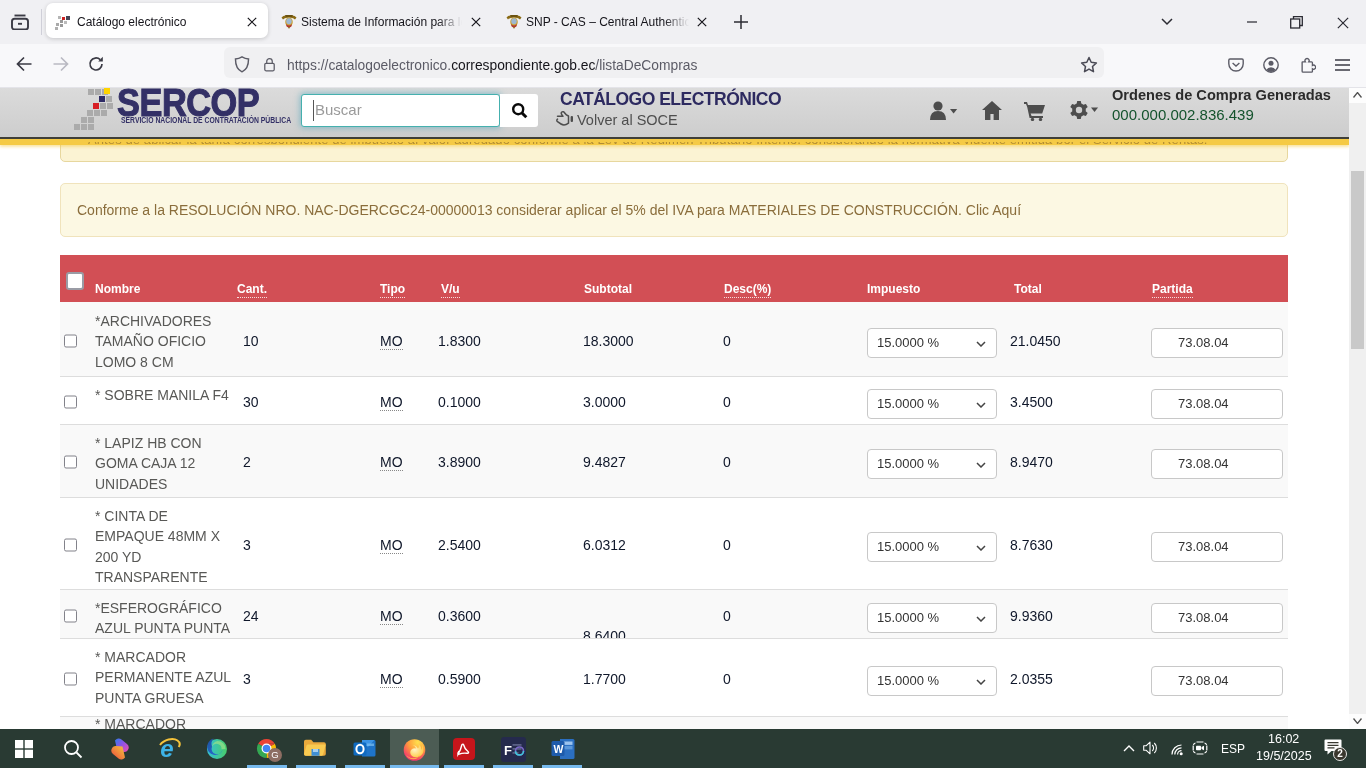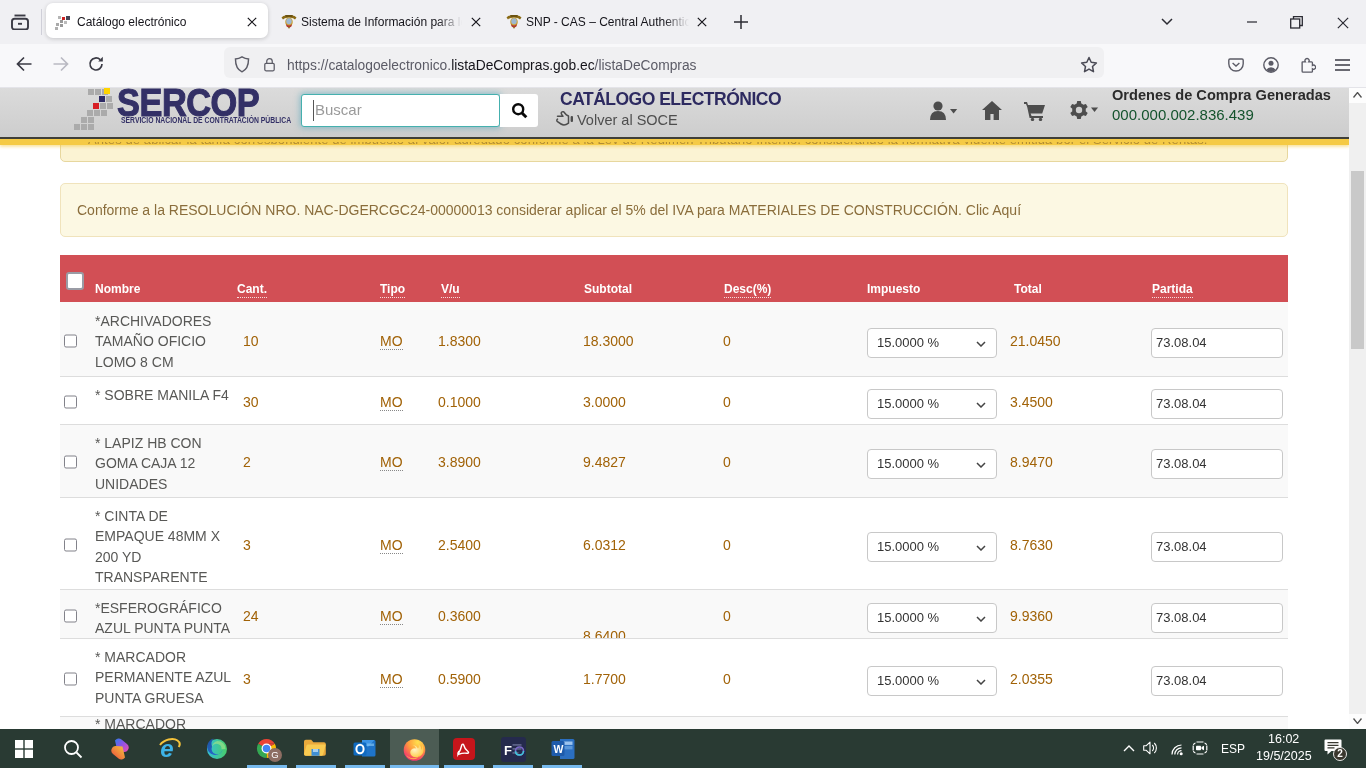--- a/index.html
+++ b/index.html
@@ -21,26 +21,26 @@
 #goldbar { left:0; top:139px; width:1349px; height:6px; background:#f5ca45; box-shadow:0 2px 3px rgba(243,198,58,.45); }
 #alert1 { left:60px; top:108px; width:1228px; height:54px; background:linear-gradient(#f2da9b 0,#f9efc4 20%,#fbf3d3 48%); border:1px solid #e7d79e; border-radius:5px; overflow:hidden; }
 #alert2 { left:60px; top:183px; width:1228px; height:54px; background:#fcf8e3; border:1px solid #f0e3bc; border-radius:5px; color:#8a6d3b; font-size:13.5px; }
 
 #thead { left:60px; top:255px; width:1228px; height:47px; background:#d24f55; color:#fff; font-weight:bold; font-size:12px; }
 .th { position:absolute; top:34px; transform:translateY(-50%); }
 .dotted { border-bottom:1px dotted rgba(255,255,255,.8); padding-bottom:1px; }
 .row { position:absolute; left:60px; width:1228px; background:#fff; }
 .stripe { background:#f9f9f9; }
 .sep { position:absolute; left:60px; width:1228px; height:1px; background:#ddd; z-index:3; }
-.cell { position:absolute; font-size:14px; color:#a16207; transform:translateY(-50%); white-space:nowrap; }
+.cell { position:absolute; font-size:14px; color:#0f172a; transform:translateY(-50%); white-space:nowrap; }
 .name { transform:none; color:#585856; }
 .mo { border-bottom:1px dotted #888; }
 .cb { position:absolute; width:13px; height:13px; border:1.5px solid #82828a; border-radius:2px; background:#fff; transform:translateY(-50%); }
 .sel { position:absolute; left:867px; width:130px; height:30px; border:1px solid #c8c8c8; border-radius:4px; background:#fff; transform:translateY(-50%); font-size:13px; color:#333; line-height:28px; padding-left:9px; }
-.inp { position:absolute; left:1151px; width:132px; height:30px; border:1px solid #c8c8c8; border-radius:4px; background:#fff; transform:translateY(-50%); font-size:13px; color:#333; line-height:28px; padding-left:4px; }
+.inp { position:absolute; left:1151px; width:132px; height:30px; border:1px solid #c8c8c8; border-radius:4px; background:#fff; transform:translateY(-50%); font-size:13px; color:#333; line-height:28px; padding-left:26px; }
 
 #sbar { left:1349px; top:88px; width:17px; height:641px; background:#f0f0f0; }
 #sthumb { left:1351px; top:171px; width:13px; height:178px; background:#c9c9c9; }
 
 #taskbar { left:0; top:729px; width:1366px; height:39px; background:#293a33; color:#fff; }
 .indic { position:absolute; bottom:0; height:3px; background:#76b9ed; }
 
 #sercoptxt { position:absolute; left:117px; top:81px; font-size:39px; font-weight:bold; color:#333066; letter-spacing:-0.5px; -webkit-text-stroke:1.1px #333066; transform:scaleX(.88); transform-origin:left; }
 #sercopsub { position:absolute; left:121px; top:115px; font-size:10.5px; font-weight:bold; color:#333066; letter-spacing:0; transform:scale(.65,.8); transform-origin:left top; white-space:nowrap; }
 #searchbox { position:absolute; left:301px; top:94px; width:199px; height:33px; background:#fff; border:1px solid #45b0ae; border-radius:3px; box-shadow:0 0 6px 1px rgba(90,170,190,.65); }
@@ -310,21 +310,21 @@
     <path d="M14.8 0.8 V5.4 H10.2 Z" fill="#3a3a44"></path>
   </svg>
 <div id="urlbar"></div>
 <svg class="abs" style="left:234px;top:56px" width="16" height="17" viewBox="0 0 17 19">
     <path d="M8.5 1 C6 2.5 3.5 3.2 1.2 3.3 c0 6.5 1.2 11.6 7.3 14.4 6.1-2.8 7.3-7.9 7.3-14.4 C13.5 3.2 11 2.5 8.5 1 Z" fill="none" stroke="#5b5b66" stroke-width="1.6"></path>
   </svg>
 <svg class="abs" style="left:264px;top:57px" width="11" height="15" viewBox="0 0 14 18">
     <rect x="1" y="7.5" width="12" height="9.5" rx="1.5" fill="none" stroke="#5b5b66" stroke-width="1.6"></rect>
     <path d="M3.5 7.5 V5 a3.5 3.5 0 0 1 7 0 v2.5" fill="none" stroke="#5b5b66" stroke-width="1.6"></path>
   </svg>
-<div class="abs urltxt" style="left:287px;top:54px">https://catalogoelectronico.<b>listaDeCompras.gob.ec</b>/listaDeCompras</div>
+<div class="abs urltxt" style="left:287px;top:54px">https://catalogoelectronico.<b>correspondiente.gob.ec</b>/listaDeCompras</div>
 <svg class="abs" style="left:1080px;top:56px" width="18" height="18" viewBox="0 0 18 18">
     <path d="M9 1.5 l2.2 4.8 5.2.6-3.9 3.6 1 5.2L9 13.1 4.5 15.7l1-5.2L1.6 6.9l5.2-.6Z" fill="none" stroke="#4a4a55" stroke-width="1.5" stroke-linejoin="round"></path>
   </svg>
 <svg class="abs" style="left:1228px;top:58px" width="16" height="15" viewBox="0 0 16 15">
     <path d="M2 1 h12 a1.2 1.2 0 0 1 1.2 1.2 v3.6 a7.2 7.2 0 0 1 -14.4 0 V2.2 A1.2 1.2 0 0 1 2 1 Z" fill="none" stroke="#5b5b66" stroke-width="1.4"></path>
     <path d="M4.6 5 l3.4 3 3.4-3" fill="none" stroke="#5b5b66" stroke-width="1.4"></path>
   </svg>
 <svg class="abs" style="left:1263px;top:57px" width="16" height="16" viewBox="0 0 16 16">
     <circle cx="8" cy="8" r="7.2" fill="none" stroke="#5b5b66" stroke-width="1.4"></circle>
     <circle cx="8" cy="6.2" r="2.5" fill="#5b5b66"></circle>

